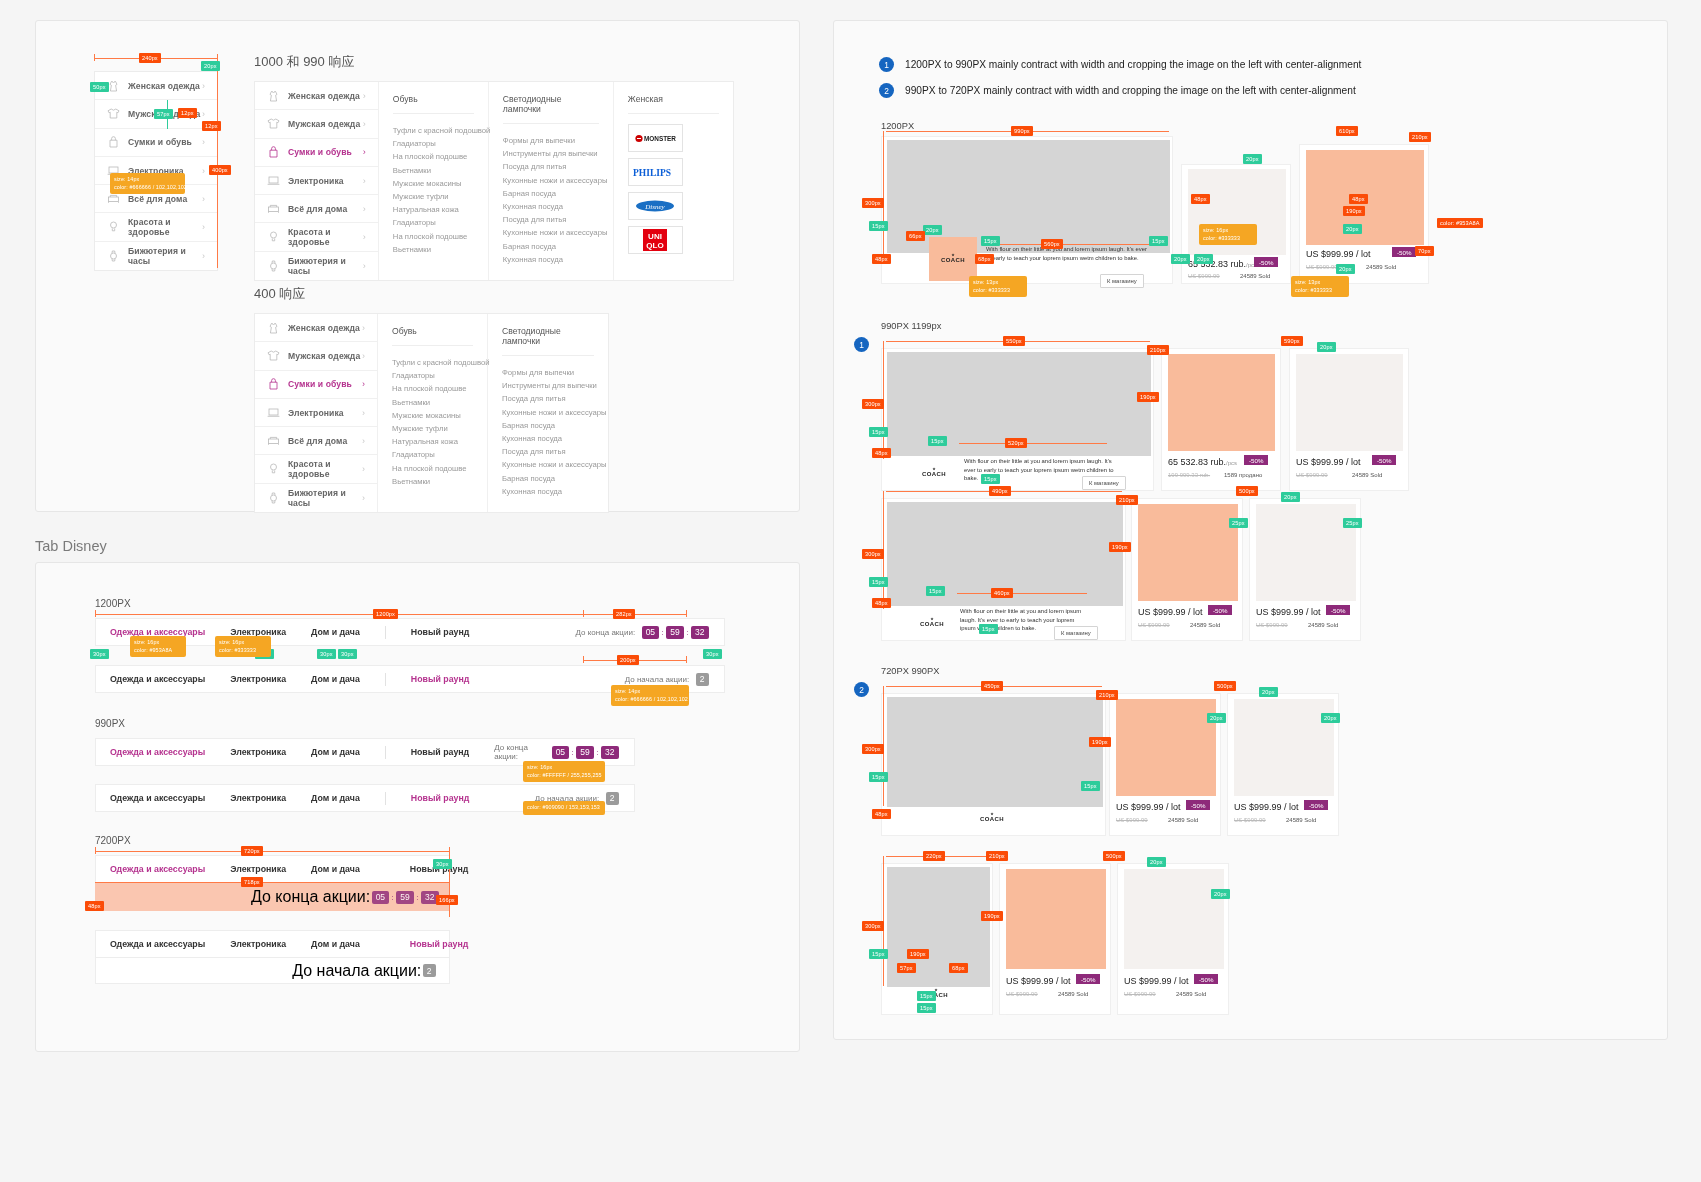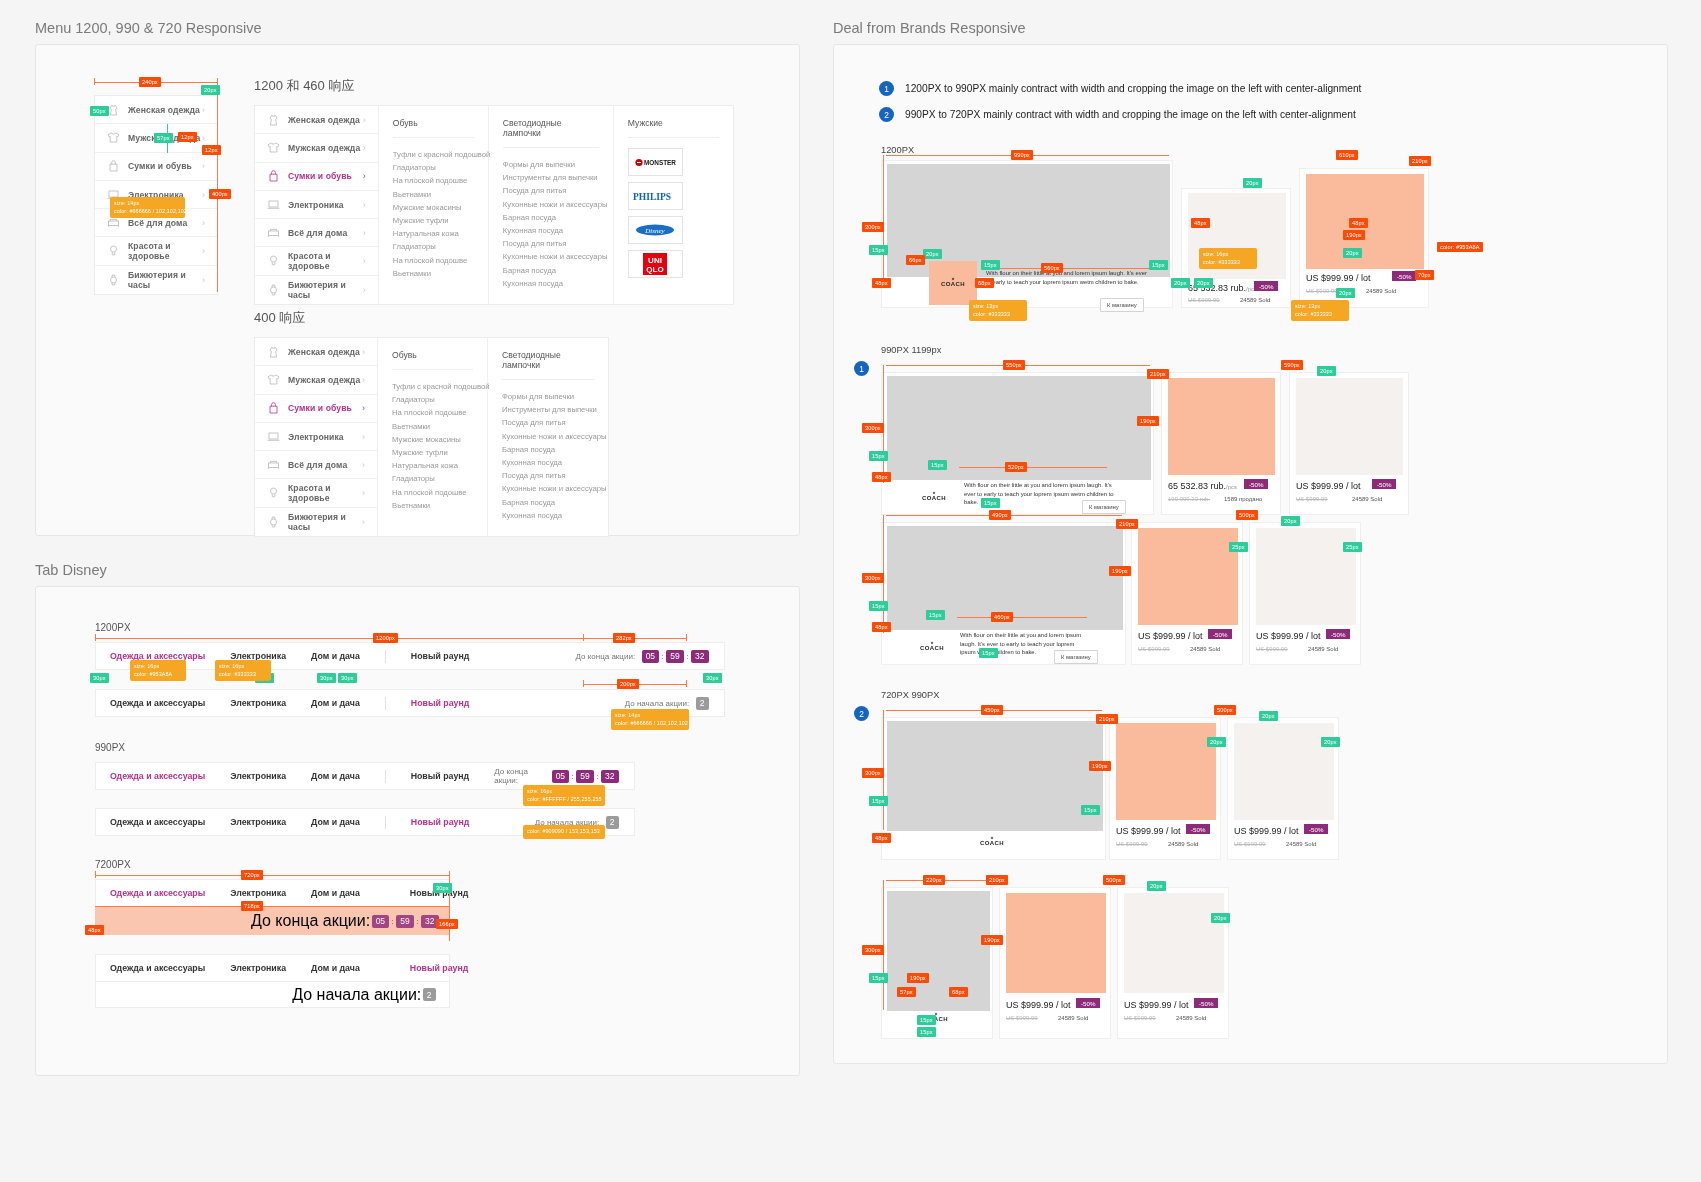--- a/index.html
+++ b/index.html
@@ -88,21 +88,20 @@
   .sold { font-size:6px; color:#555; }
   .disc { background:#8e2a7a; color:#fff; font-size:6.2px; padding:1.5px 5px; }
   .coach { font-size:6px; color:#222; letter-spacing:.4px; font-weight:bold; text-align:center;}
   .coach .tiny { font-size:3.4px; display:block; letter-spacing:0; }
 </style>
 </head>
 <body>
 
 <div id="left-col">
 
-  <div class="panel-title">Menu 1200, 990 &amp; 720 Responsive</div>
   <div class="card" style="height:492px;">
 
     <div style="position:absolute; left:58px; top:50px; width:124px;">
       <div class="menu-list">
         <div class="menu-row">
           <span class="mi">
               <svg width="11" height="12" viewBox="0 0 11 12">
                 <path d="M4 1a1.5 1.5 0 0 0 3 0M3.6 1.2 2 4.4l1.4.9L2.4 11h6.2L7.6 5.3 9 4.4 7.4 1.2" fill="none" stroke="#b9b9b9" stroke-width="0.8"></path>
               </svg>
             </span>
@@ -178,21 +177,21 @@
       <div class="chip gr" style="left:-4px; top:11px;">50px</div>
       <div class="chip or" style="left:84px; top:37px;">12px</div>
       <div class="chip or" style="left:108px; top:50px;">12px</div>
       <div class="gline v" style="left:73px; top:29px; height:29px; background:#2ecc9b;"></div>
       <div class="chip gr" style="left:60px; top:38px;">57px</div>
       <div class="chip or" style="left:115px; top:94px;">400px</div>
       <div class="chip am" style="left:16px; top:102px; width:75px;">size: 14px<br>color: #666666 / 102,102,102</div>
     </div>
 
     <div style="position:absolute; left:218px; top:32px;">
-      <div class="sec-title-cn">1200 和 460 响应</div>
+      <div class="sec-title-cn">1000 和 990 响应</div>
       <div class="mega" style="width:480px;">
         <div style="width:125px; border-right:1px solid #f0f0f0;">
           <div class="menu-row">
             <span class="mi">
                 <svg width="11" height="12" viewBox="0 0 11 12">
                   <path d="M4 1a1.5 1.5 0 0 0 3 0M3.6 1.2 2 4.4l1.4.9L2.4 11h6.2L7.6 5.3 9 4.4 7.4 1.2" fill="none" stroke="#b9b9b9" stroke-width="0.8"></path>
                 </svg>
               </span>
             <span class="mlabel">Женская одежда</span>
             <span class="chev">›</span>
@@ -280,21 +279,21 @@
             <div class="mega-li">Кухонные ножи и аксессуары</div>
             <div class="mega-li">Барная посуда</div>
             <div class="mega-li">Кухонная посуда</div>
             <div class="mega-li">Посуда для питья</div>
             <div class="mega-li">Кухонные ножи и аксессуары</div>
             <div class="mega-li">Барная посуда</div>
             <div class="mega-li">Кухонная посуда</div>
           </div>
         </div>
         <div class="mega-col" style="width:120px;">
-          <div class="mega-head">Мужские</div>
+          <div class="mega-head">Женская</div>
           <div>
             <div class="brand-box">
               <svg width="42" height="9" viewBox="0 0 42 9">
                   <circle cx="5" cy="4.5" r="3.6" fill="#cc0000"></circle>
                   <path d="M3 4.5h4" stroke="#fff" stroke-width="1"></path>
                   <text x="10" y="7" font-family="Liberation Sans" font-size="6.4" font-weight="bold" fill="#1a1a1a">MONSTER</text>
                 </svg>
             </div>
             <div class="brand-box">
               <svg width="46" height="11" viewBox="0 0 46 11">
@@ -555,21 +554,20 @@
         <div style="width:355px; height:26px; background:#fff; border:1px solid #ededed; border-top:none; display:flex; align-items:center; justify-content:flex-end; padding-right:12px;">
           <span class="cd-label">До начала акции:</span>
           <span class="cdbox grey">2</span>
         </div>
       </div>
     </div>
   </div>
 </div>
 
 <div id="right-col">
-  <div class="panel-title">Deal from Brands Responsive</div>
   <div class="card" style="height:1020px; overflow:hidden;">
 
     <div style="position:absolute; left:45px; top:36px; width:700px;">
       <div class="numnote">
         <span class="numbadge">1</span>
         <span class="txt">1200PX to 990PX mainly contract with width and cropping the image on the left with center-alignment</span>
       </div>
       <div class="numnote">
         <span class="numbadge">2</span>
         <span class="txt">990PX to 720PX mainly contract with width and cropping the image on the left with center-alignment</span>

